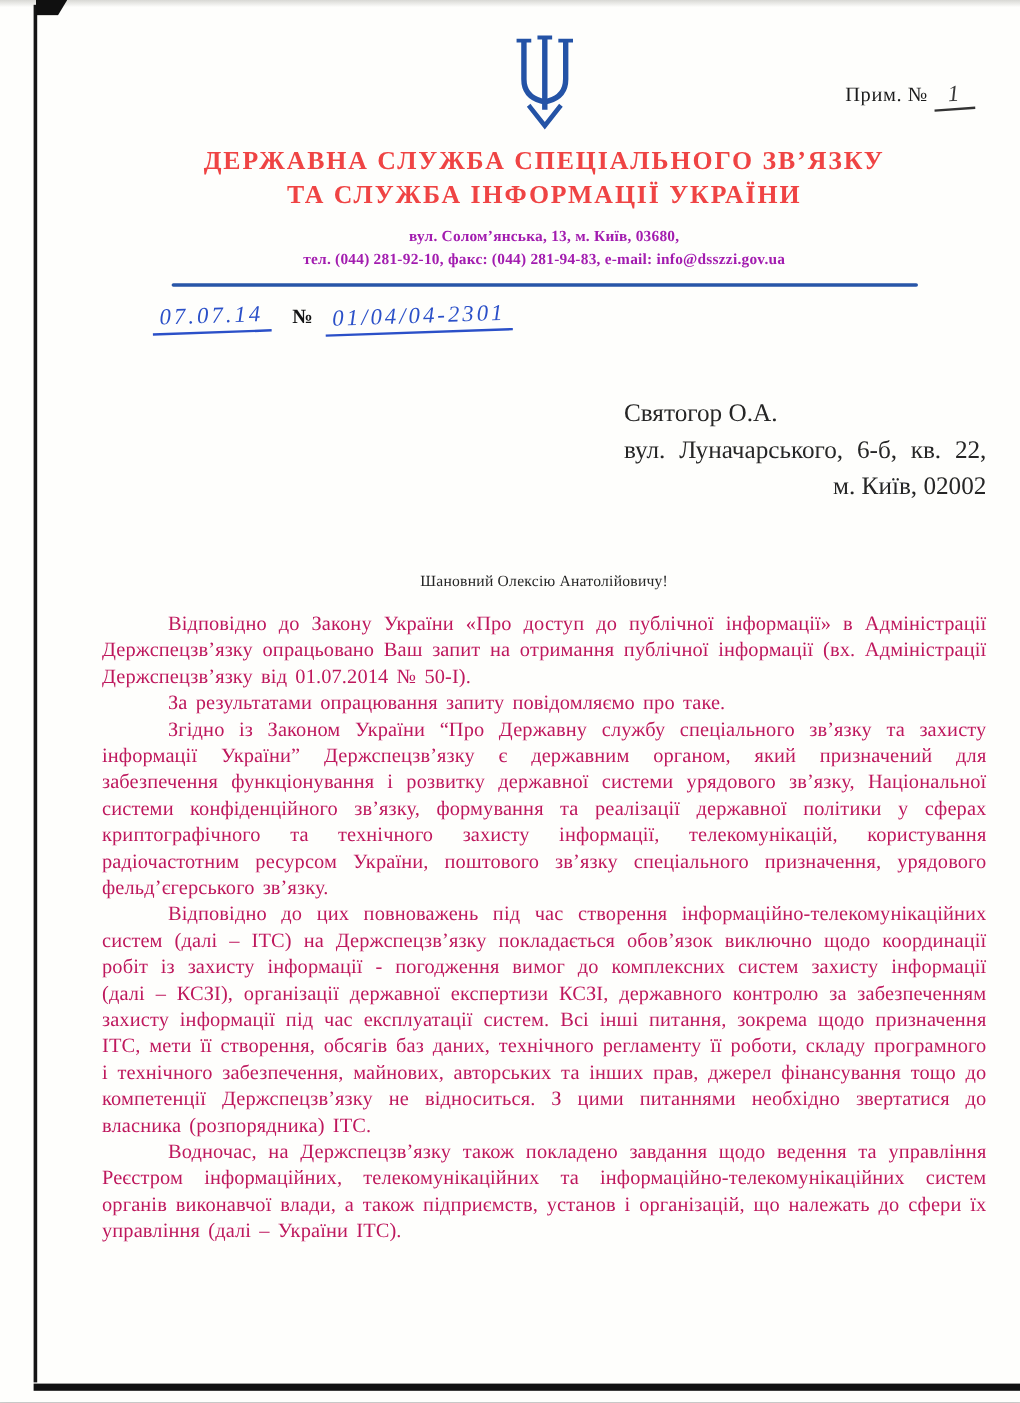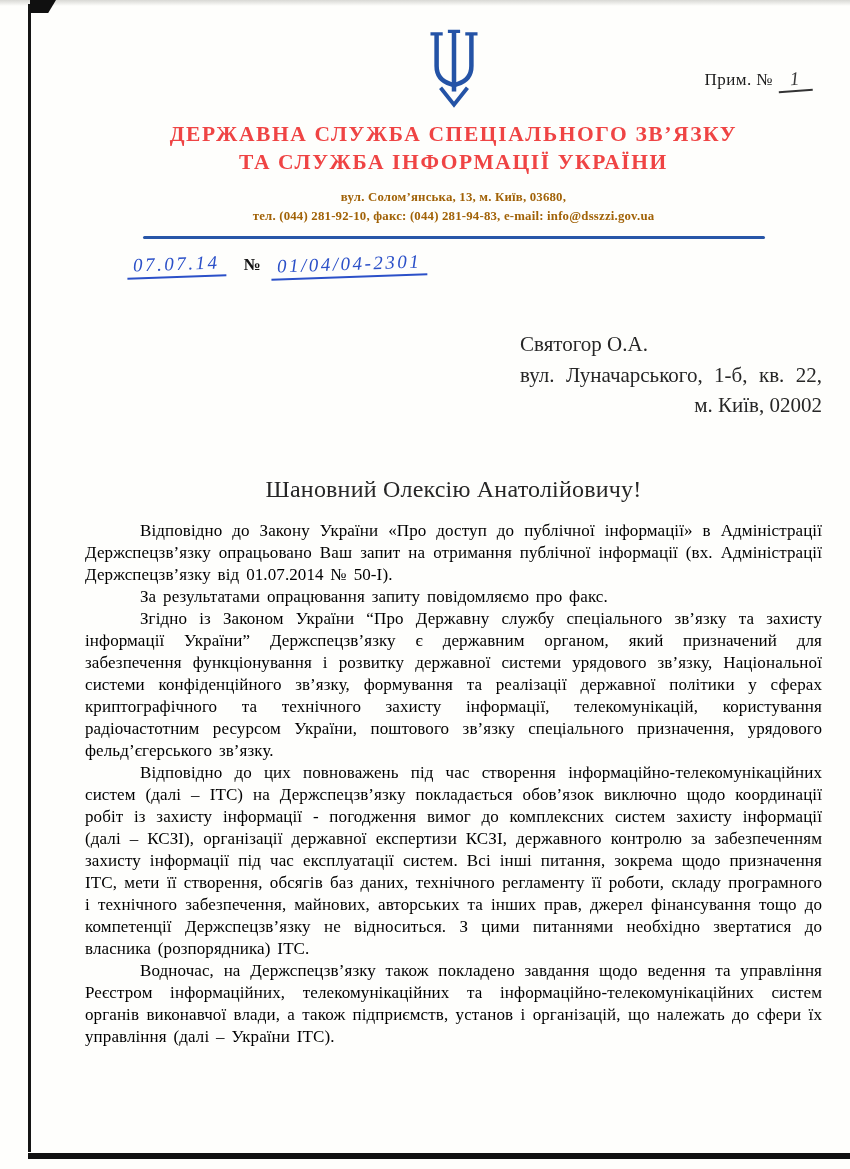--- a/index.html
+++ b/index.html
@@ -34,48 +34,48 @@
 
   .emblem-wrap { text-align:center; padding-top:26px; height:88px; }
 
   .org-name {
     margin-top:6px; text-align:center;
     color:#ef4444; font-weight:bold; font-size:21.5px;
     letter-spacing:1.6px; line-height:1.32;
   }
   .org-address {
     margin-top:11px; text-align:center;
-    color:#a16207; font-weight:bold; font-size:12.8px; line-height:1.5;
+    color:#a21caf; font-weight:bold; font-size:12.8px; line-height:1.5;
     letter-spacing:.2px;
   }
   .rule {
     width:622px; height:3px; background:#2856a8;
     margin:10px auto 0 auto; border-radius:2px;
   }
 
   .ref-line { margin:14px 0 0 42px; height:30px; }
   .hand {
     display:inline-block; color:#2b50c8; font-style:italic;
     font-size:19px; letter-spacing:2.5px; transform:rotate(-2deg);
     padding:0 6px 1px 6px; border-bottom:2px solid #2b50c8;
   }
   .no-sign { font-weight:bold; color:#141414; font-size:17px; margin:0 6px 0 14px; }
 
   .recipient { margin:46px 0 0 435px; width:302px; font-size:21px; line-height:1.45; }
   .recipient .name { text-align:left; }
   .recipient .addr1 { text-align:justify; text-align-last:justify; }
   .recipient .addr2 { text-align:right; }
 
-  .salutation { margin-top:56px; text-align:center; font-size:24px; letter-spacing:.2px; }
+  .salutation { margin-top:56px; text-align:center; font-size:13px; letter-spacing:.2px; }
 
   .body-text { margin-top:17px; }
   .body-text p {
     margin:0; font-size:17px; line-height:22px;
     text-align:justify; text-indent:55px;
-    word-spacing:2.5px; color:#000000; letter-spacing:.1px;
+    word-spacing:2.5px; color:#be185d; letter-spacing:.1px;
   }
 </style>
 </head>
 <body>
 
 <div class="page">
 
   <div class="top-shade"></div>
   <div class="edge-left"></div>
   <div class="edge-bottom"></div>
@@ -115,28 +115,28 @@
     <div class="rule"></div>
 
     <div class="ref-line">
       <span class="hand">07.07.14</span>
       <span class="no-sign">№</span>
       <span class="hand">01/04/04-2301</span>
     </div>
 
     <div class="recipient">
       <div class="name">Святогор О.А.</div>
-      <div class="addr1">вул. Луначарського, 1-б, кв. 22,</div>
+      <div class="addr1">вул. Луначарського, 6-б, кв. 22,</div>
       <div class="addr2">м. Київ, 02002</div>
     </div>
 
     <div class="salutation">Шановний Олексію Анатолійовичу!</div>
 
     <div class="body-text">
       <p>Відповідно до Закону України «Про доступ до публічної інформації» в Адміністрації Держспецзв’язку опрацьовано Ваш запит на отримання публічної інформації (вх. Адміністрації Держспецзв’язку від 01.07.2014 № 50-І).</p>
-      <p>За результатами опрацювання запиту повідомляємо про факс.</p>
+      <p>За результатами опрацювання запиту повідомляємо про таке.</p>
       <p>Згідно із Законом України “Про Державну службу спеціального зв’язку та захисту інформації України” Держспецзв’язку є державним органом, який призначений для забезпечення функціонування і розвитку державної системи урядового зв’язку, Національної системи конфіденційного зв’язку, формування та реалізації державної політики у сферах криптографічного та технічного захисту інформації, телекомунікацій, користування радіочастотним ресурсом України, поштового зв’язку спеціального призначення, урядового фельд’єгерського зв’язку.</p>
       <p>Відповідно до цих повноважень під час створення інформаційно-телекомунікаційних систем (далі – ІТС) на Держспецзв’язку покладається обов’язок виключно щодо координації робіт із захисту інформації - погодження вимог до комплексних систем захисту інформації (далі – КСЗІ), організації державної експертизи КСЗІ, державного контролю за забезпеченням захисту інформації під час експлуатації систем. Всі інші питання, зокрема щодо призначення ІТС, мети її створення, обсягів баз даних, технічного регламенту її роботи, складу програмного і технічного забезпечення, майнових, авторських та інших прав, джерел фінансування тощо до компетенції Держспецзв’язку не відноситься. З цими питаннями необхідно звертатися до власника (розпорядника) ІТС.</p>
       <p>Водночас, на Держспецзв’язку також покладено завдання щодо ведення та управління Реєстром інформаційних, телекомунікаційних та інформаційно-телекомунікаційних систем органів виконавчої влади, а також підприємств, установ і організацій, що належать до сфери їх управління (далі – України ІТС).</p>
     </div>
 
   </div>
 </div>
 
 </body></html>

